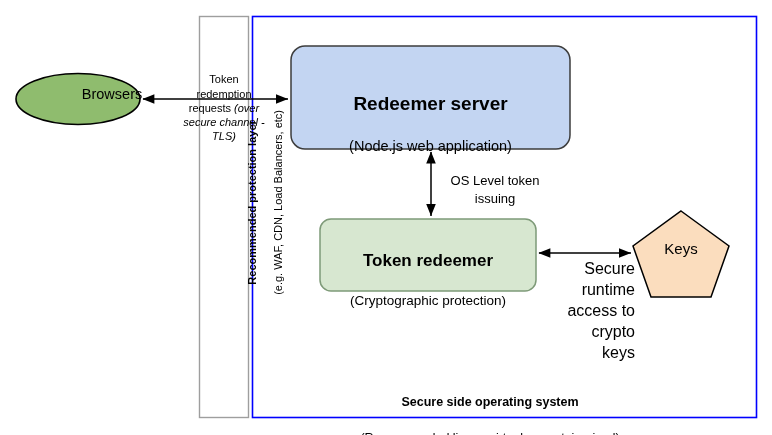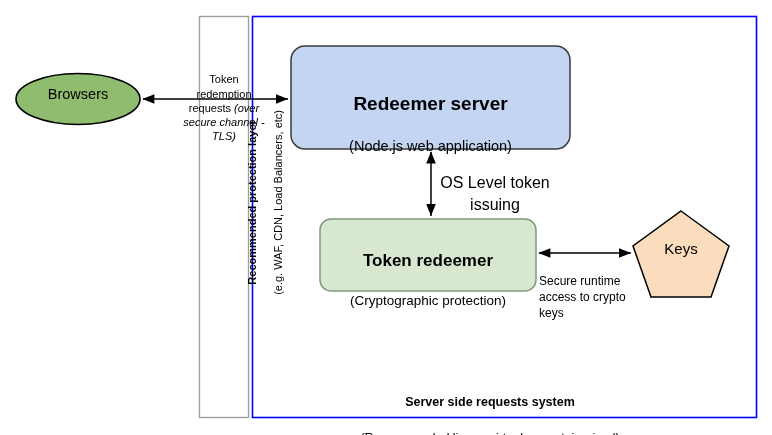--- a/index.html
+++ b/index.html
@@ -32,20 +32,21 @@
     white-space: pre-line;
   }
 
   
   #browsers-label {
     left: 18px;
     top: 86px;
     width: 120px;
     text-align: center;
     font-size: 14.5px;
+    padding-left: 34px;
   }
 
   
   #protection-layer-text {
     left: 120px;
     top: 170px;
     width: 290px;
     text-align: center;
     font-size: 11px;
     transform: rotate(-90deg);
@@ -82,21 +83,21 @@
     display: block;
     font-size: 14.5px;
   }
 
   
   #os-token-label {
     left: 440px;
     top: 172px;
     width: 110px;
     text-align: center;
-    font-size: 16px;
+    font-size: 13px;
     line-height: 1.35;
   }
 
   
   #token-redeemer-text {
     left: 320px;
     top: 232px;
     width: 216px;
     text-align: center;
   }
@@ -109,24 +110,23 @@
   #token-redeemer-text .sub {
     display: block;
     font-size: 13.5px;
   }
 
   
   #secure-runtime-label {
     left: 539px;
     top: 258px;
     width: 96px;
-    text-align: left;
-    font-size: 12px;
+    text-align: right;
+    font-size: 16px;
     line-height: 1.32;
-    margin-top: 16px;
   }
 
   
   #keys-label {
     left: 634px;
     top: 240px;
     width: 94px;
     text-align: center;
     font-size: 15px;
   }
@@ -220,17 +220,17 @@
   </div>
 
   <div class="txt" id="secure-runtime-label">Secure runtime
 access to crypto
 keys</div>
 
   <div class="txt" id="keys-label">Keys</div>
 
 
   <div class="txt" id="os-caption">
-    <span class="ttl">Server side requests system</span>
+    <span class="ttl">Secure side operating system</span>
     <span class="sub">(Recommended linux - virtual or containerized)</span>
   </div>
 
 </div>
 
 </body></html>

